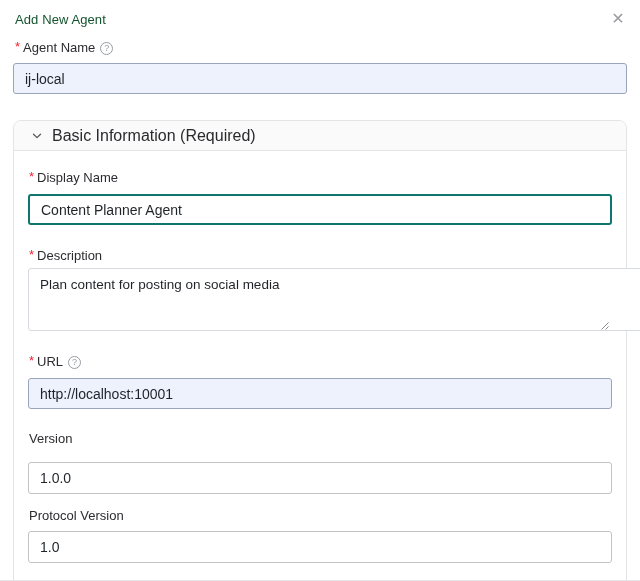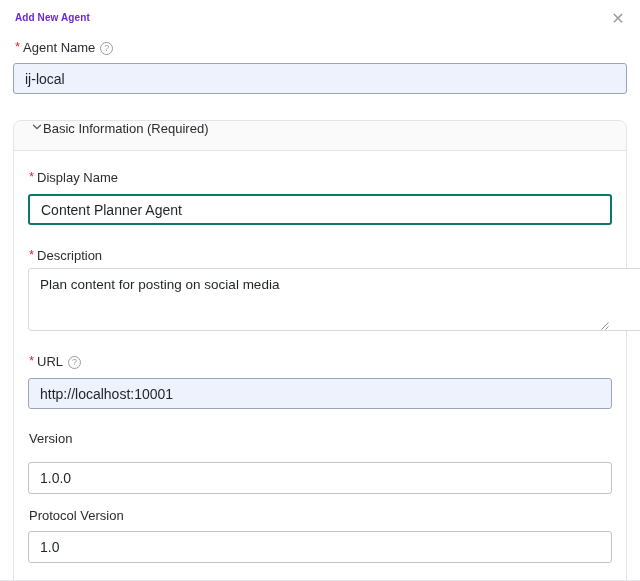--- a/index.html
+++ b/index.html
@@ -5,21 +5,21 @@
   * { margin:0; padding:0; box-sizing:border-box; }
   html,body { background:#fff; }
   .screen {
     position:relative; width:640px; height:581px; overflow:hidden;
     background:#fff; font-family:"Liberation Sans", sans-serif; color:#222;
   }
 
   
   .dialog-title {
     position:absolute; left:15px; top:12px;
-    font-size:10px; font-weight:700; color:#6d28d9; letter-spacing:.1px;
+    font-size:13px; font-weight:400; color:#14532d; letter-spacing:.1px;
   }
   .close-btn {
     position:absolute; right:10px; top:7px; width:24px; height:24px;
     background:none; border:none; cursor:pointer;
     font-size:16px; line-height:24px; text-align:center; color:#9c9ca1;
     font-family:inherit;
   }
 
   
   .label-row {
@@ -51,22 +51,22 @@
 
   
   .panel {
     position:absolute; left:13px; top:120px; width:614px; height:478px;
     border:1px solid #e2e4e8; border-radius:8px; background:#fff;
   }
   .panel-header {
     position:absolute; left:0; top:0; right:0; height:30px;
     background:#fafafa; border-bottom:1px solid #e2e4e8;
     border-radius:8px 8px 0 0;
-    display:flex; align-items:flex-start; padding-left:17px; 
-    font-size:13px; color:#2a2a2e; cursor:pointer;
+    display:flex; align-items:center; padding-left:17px; gap:9px;
+    font-size:16px; color:#2a2a2e; cursor:pointer;
   }
   .chev { display:block; }
 
   .panel .label-row { font-size:13px; }
   #display-input  { left:14px; top:73px;  width:584px; height:31px; }
   #desc-textarea  { left:14px; top:147px; width:629px; height:63px; }
   #url-input      { left:14px; top:257px; width:584px; height:31px; }
   #version-input  { left:14px; top:333px; width:584px; height:32px;margin-top:8px; }
   #protocol-input { left:14px; top:410px; width:584px; height:32px; }
 

